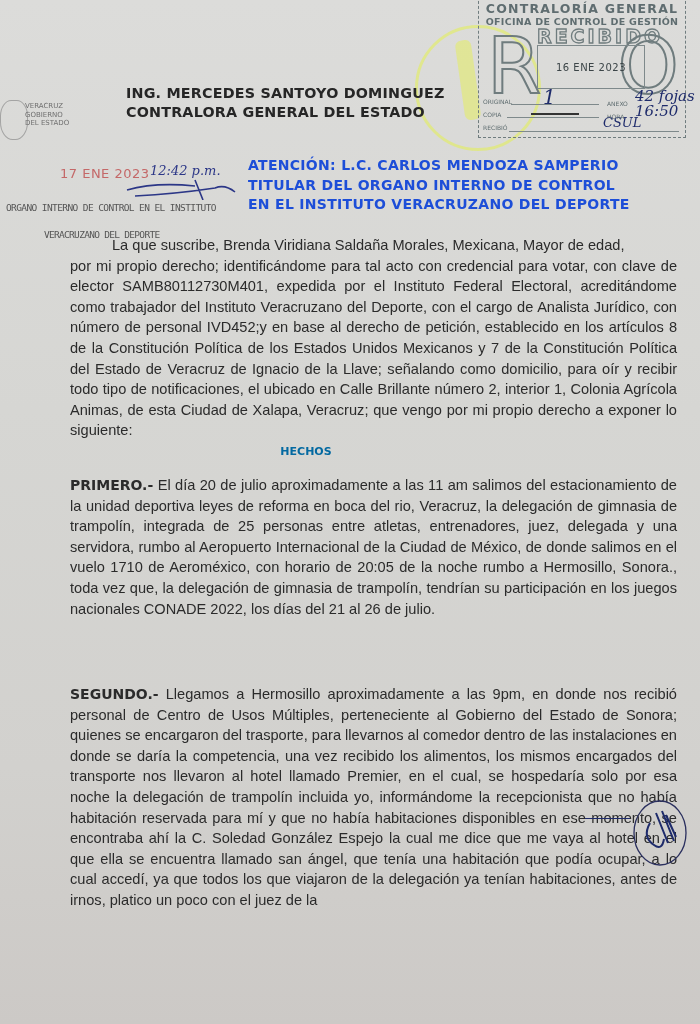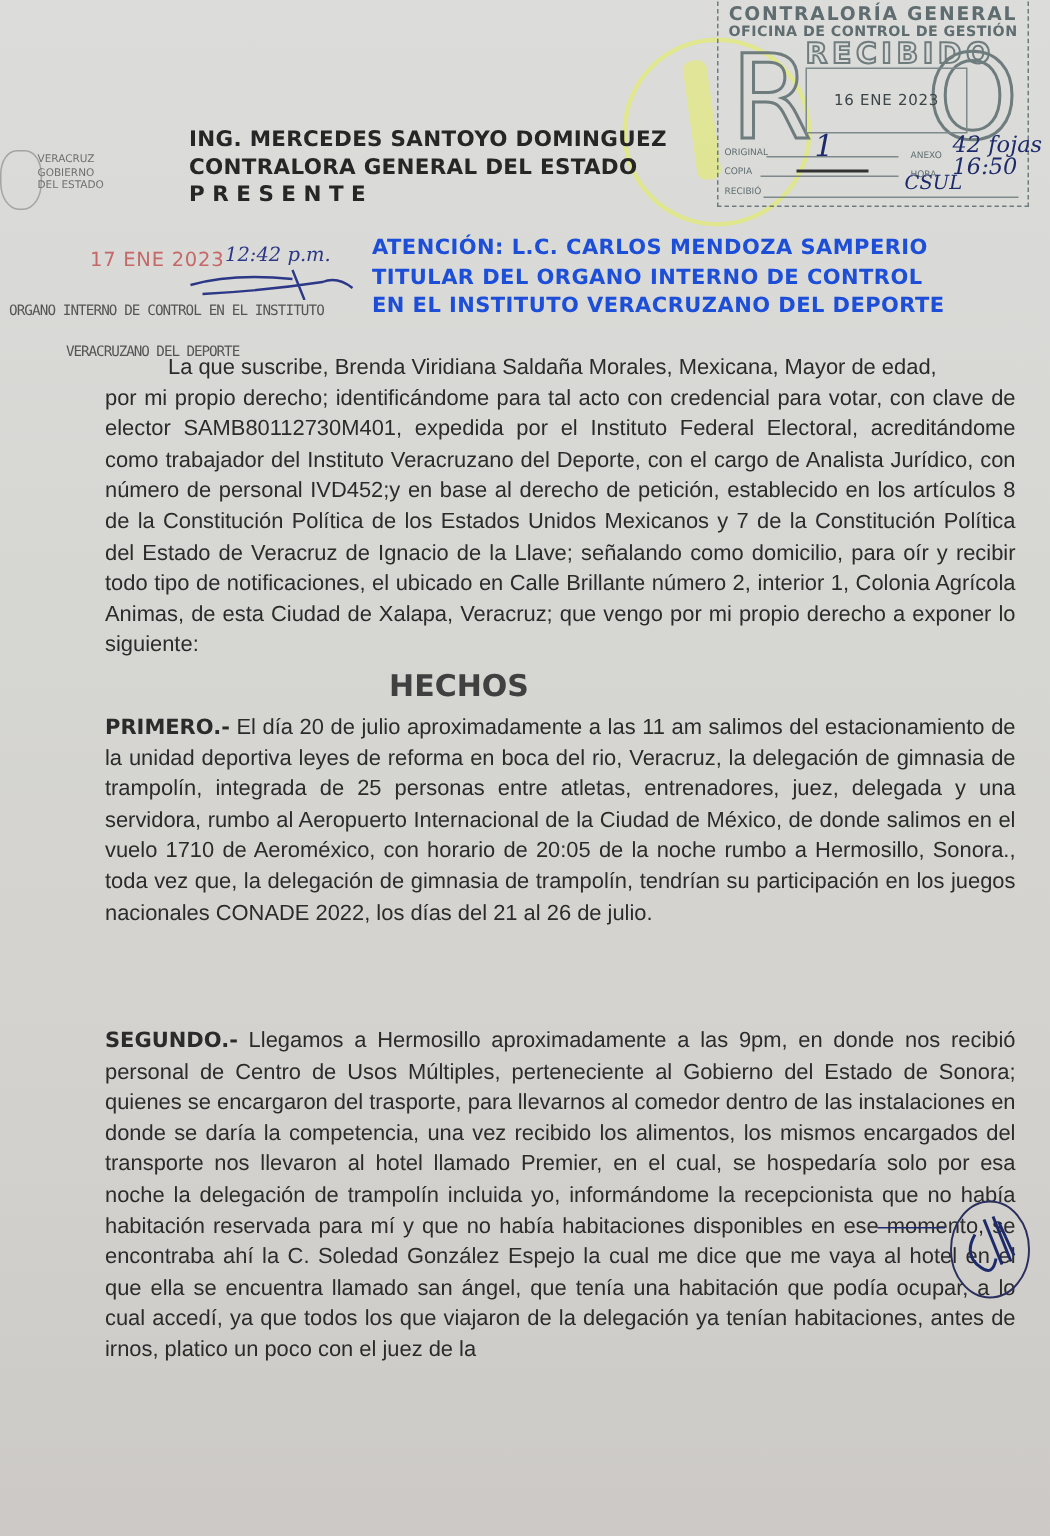--- a/index.html
+++ b/index.html
@@ -64,21 +64,21 @@
   
   .attention { left:248px; top:156px; font-weight:bold; font-size:14px; line-height:19.5px; color:#1d4ed8; letter-spacing:0.3px; white-space:nowrap; }
 
   
   .body-text {
     left:70px; width:607px; font-family:"Liberation Sans", sans-serif; font-size:14.6px; line-height:20.6px;
     color:#2b2b2b; text-align:justify; text-align-last:auto;
   }
   .intro { top:235px; }
   .intro .first-line { text-indent:42px; }
-  .heading-hechos { left:0; width:612px; top:445px; text-align:center; font-weight:bold; font-size:20px; color:#404040; font-family:"DejaVu Sans", sans-serif; }
+  .heading-hechos { left:0; width:612px; top:445px; text-align:center; font-weight:bold; font-size:11px; color:#0369a1; font-family:"DejaVu Sans", sans-serif; }
   .primero { top:475px; }
   .segundo { top:684px; }
   .lbl { font-weight:bold; font-family:"DejaVu Sans", sans-serif; font-size:14px; }
 
   .sig-right { left:628px; top:793px; width:60px; height:74px; }
   .sig-line { left:585px; top:818px; width:45px; height:1px; background:#1e2b6b; }
 </style>
 </head>
 <body>
 
@@ -114,21 +114,20 @@
 <div class="abs logo"></div>
 <div class="abs logo-text">
   <div>VERACRUZ</div>
   <div>GOBIERNO</div>
   <div>DEL ESTADO</div>
 </div>
 
 <div class="abs addressee">
   <div>ING. MERCEDES SANTOYO DOMINGUEZ</div>
   <div>CONTRALORA GENERAL DEL ESTADO</div>
-  <div class="presente">PRESENTE</div>
 </div>
 
 <div class="abs oic-date">17 ENE 2023</div>
 <div class="abs oic-time">12:42 p.m.</div>
 <svg class="abs oic-sign" viewBox="0 0 120 22">
   <path d="M2 12 Q30 4 70 8 M10 18 Q50 16 90 10 Q100 6 110 14 M70 2 L78 22" stroke="#2c3787" stroke-width="1.6" fill="none"></path>
 </svg>
 <div class="abs oic-name">ORGANO INTERNO DE CONTROL EN EL INSTITUTO</div>
 <div class="abs oic-name2">VERACRUZANO DEL DEPORTE</div>
 

